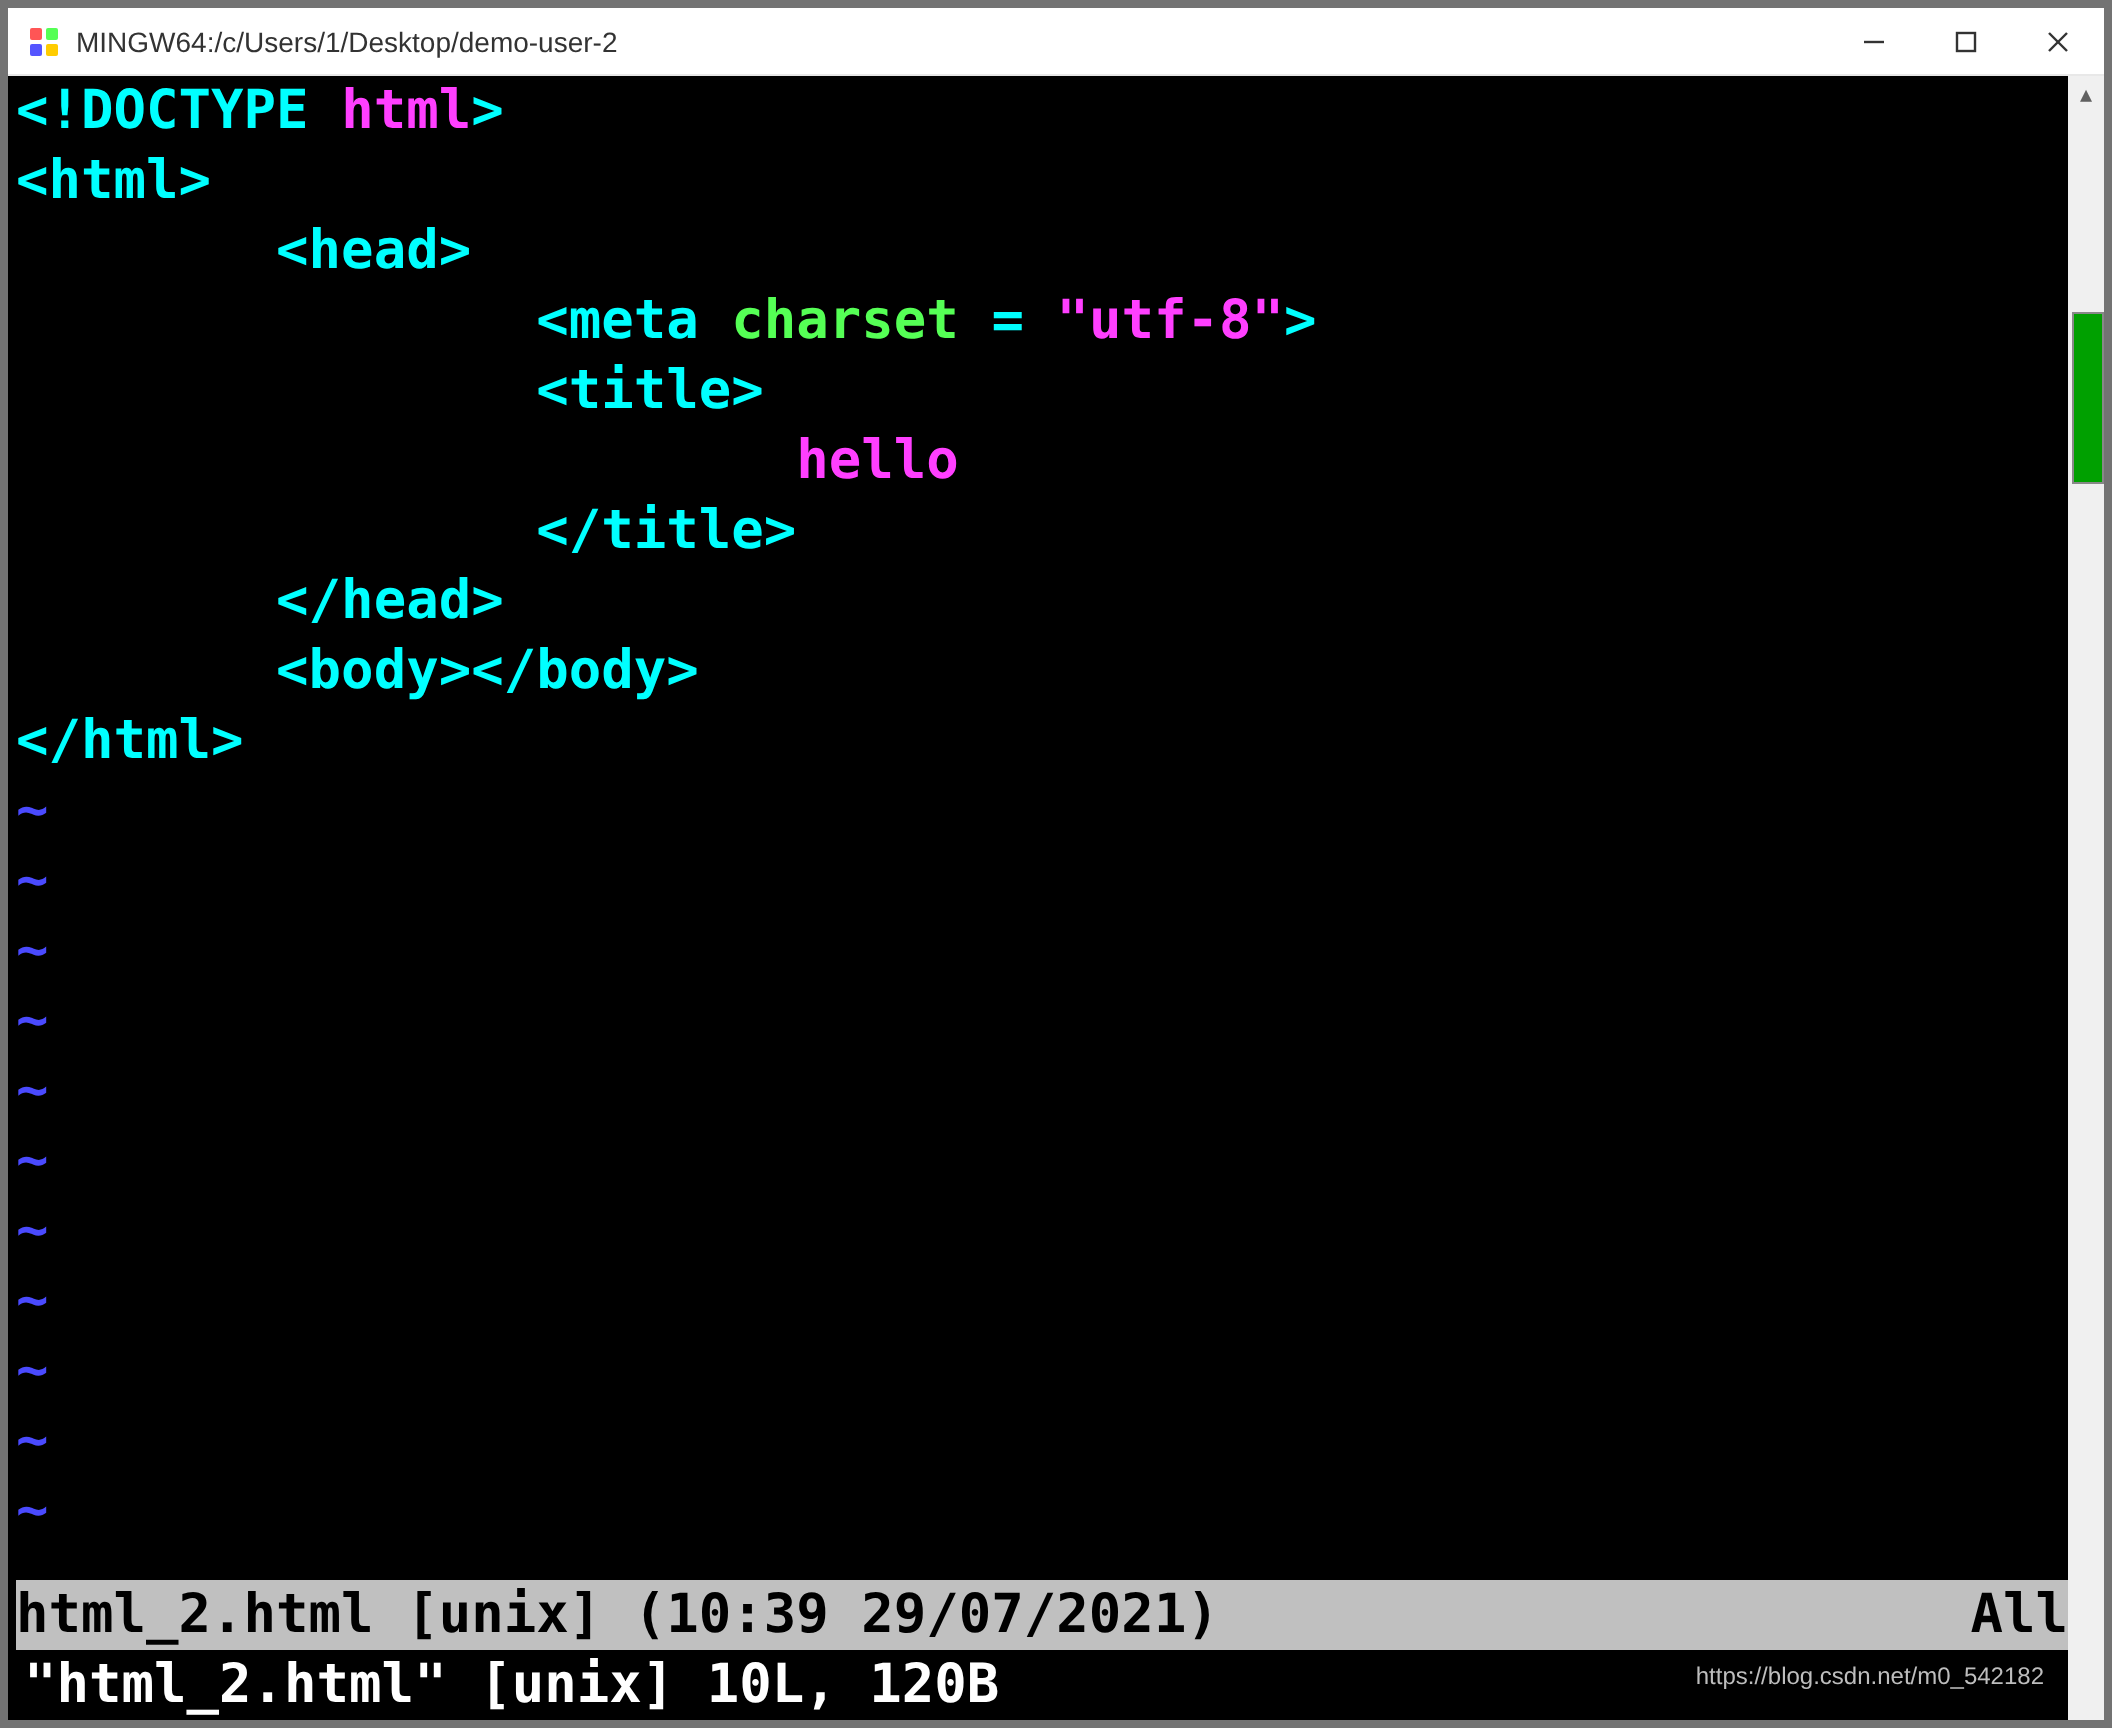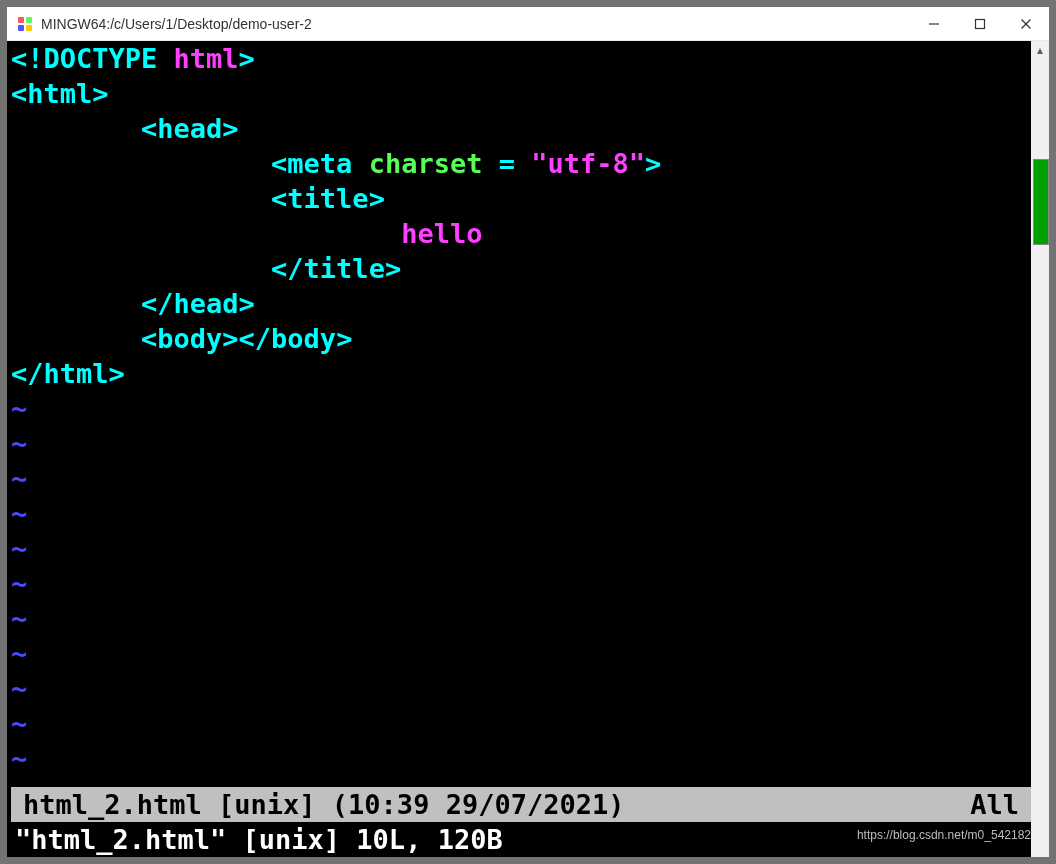--- a/index.html
+++ b/index.html
@@ -1,39 +1,39 @@
 <!DOCTYPE html>
 <html><head>
 <meta charset="utf-8">
 <style>
   * { box-sizing: border-box; margin: 0; padding: 0; }
   html, body { width: 1056px; height: 864px; overflow: hidden; font-family: "Segoe UI", Tahoma, sans-serif; background: #fff; }
-  .window { width: 1056px; height: 864px; border: 7px solid #737373; display: flex; flex-direction: column; background: #fff; position: relative; }
+  .window { width: 1056px; height: 864px; border: 4px solid #737373; display: flex; flex-direction: column; background: #fff; position: relative; }
   .titlebar { height: 34px; background: #ffffff; display: flex; align-items: center; border-bottom: 1px solid #e8e8e8; }
   .titlebar .app-icon { width: 16px; height: 16px; margin: 0 8px 0 10px; display: flex; flex-wrap: wrap; }
   .titlebar .app-icon span { width: 6px; height: 6px; margin: 1px; border-radius: 1px; }
   .titlebar .title-text { font-size: 14px; color: #333; flex: 0 0 auto; }
   .titlebar .spacer { flex: 1; }
   .win-controls { display: flex; height: 100%; }
   .win-btn { width: 46px; height: 100%; display: flex; align-items: center; justify-content: center; color: #333; font-size: 14px; }
   .win-btn svg { width: 12px; height: 12px; }
   .client { flex: 1; display: flex; background: #000; position: relative; }
   .terminal { flex: 1; background: #000; font-family: "Consolas", "DejaVu Sans Mono", monospace; font-size: 27px; line-height: 35px; font-weight: bold; color: #c0c0c0; padding: 0 0 0 4px; white-space: pre; overflow: hidden; display: flex; flex-direction: column; }
   .code-area { flex: 1; overflow: hidden; }
   .cy { color: #00ffff; }
   .mg { color: #ff3fff; }
   .gr { color: #55ff55; }
   .tilde { color: #4a4aff; }
-  .statusline { background: #c0c0c0; color: #000; font-family: "Consolas","DejaVu Sans Mono",monospace; font-size: 27px; line-height: 35px; font-weight: bold; display: flex; padding: 0 12px; }
+  .statusline { background: #c0c0c0; color: #000; font-family: "Consolas","DejaVu Sans Mono",monospace; font-size: 27px; line-height: 35px; font-weight: bold; display: flex; padding: 0 0; }
   .statusline .sl-left { flex: 0 0 auto; }
   .statusline .sl-mid { flex: 1; }
   .statusline .sl-right1 { flex: 0 0 auto; padding-right: 18px; }
   .statusline .sl-right2 { flex: 0 0 auto; }
   .cmdline { background: #000; color: #fff; font-family: "Consolas","DejaVu Sans Mono",monospace; font-size: 27px; line-height: 35px; font-weight: bold; padding: 0 4px; height: 35px; display:flex; align-items:center; position: relative;}
-  .cmdline .watermark { position: absolute; right: 0; bottom: 4px; font-size: 12px; font-weight: normal; color: #bdbdbd; font-family: "Segoe UI", sans-serif; }
+  .cmdline .watermark { position: absolute; right: 12px; bottom: 4px; font-size: 12px; font-weight: normal; color: #bdbdbd; font-family: "Segoe UI", sans-serif; }
   .scroll-track { width: 18px; background: #f0f0f0; position: relative; }
   .scroll-thumb { position: absolute; right: 0; width: 16px; background: #00a000; border: 1px solid #888; }
   .scroll-arrow { position: absolute; left: 2px; width: 14px; height: 14px; color: #606060; font-size: 12px; text-align: center; line-height: 14px; }
   .scroll-arrow.up { top: 2px; }
 </style>
 </head>
 <body>
 
 <div class="window">
 

